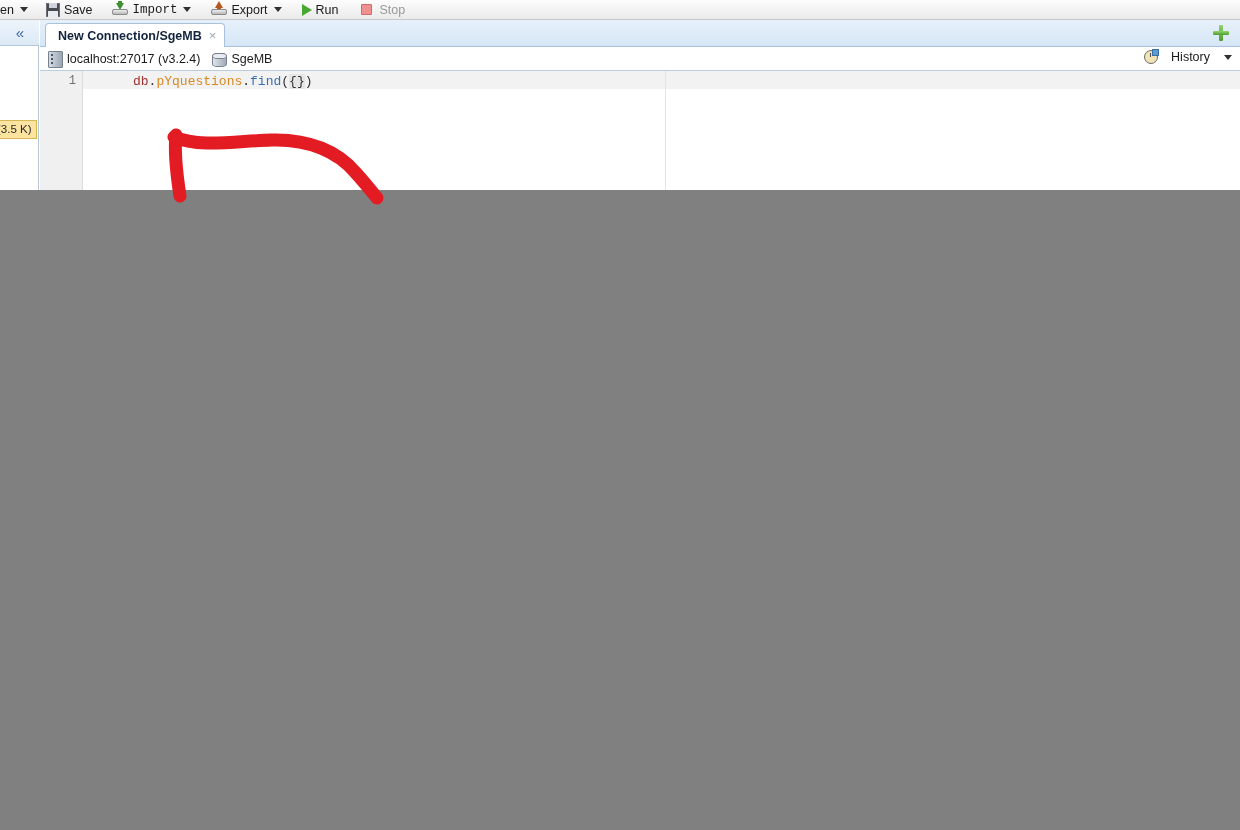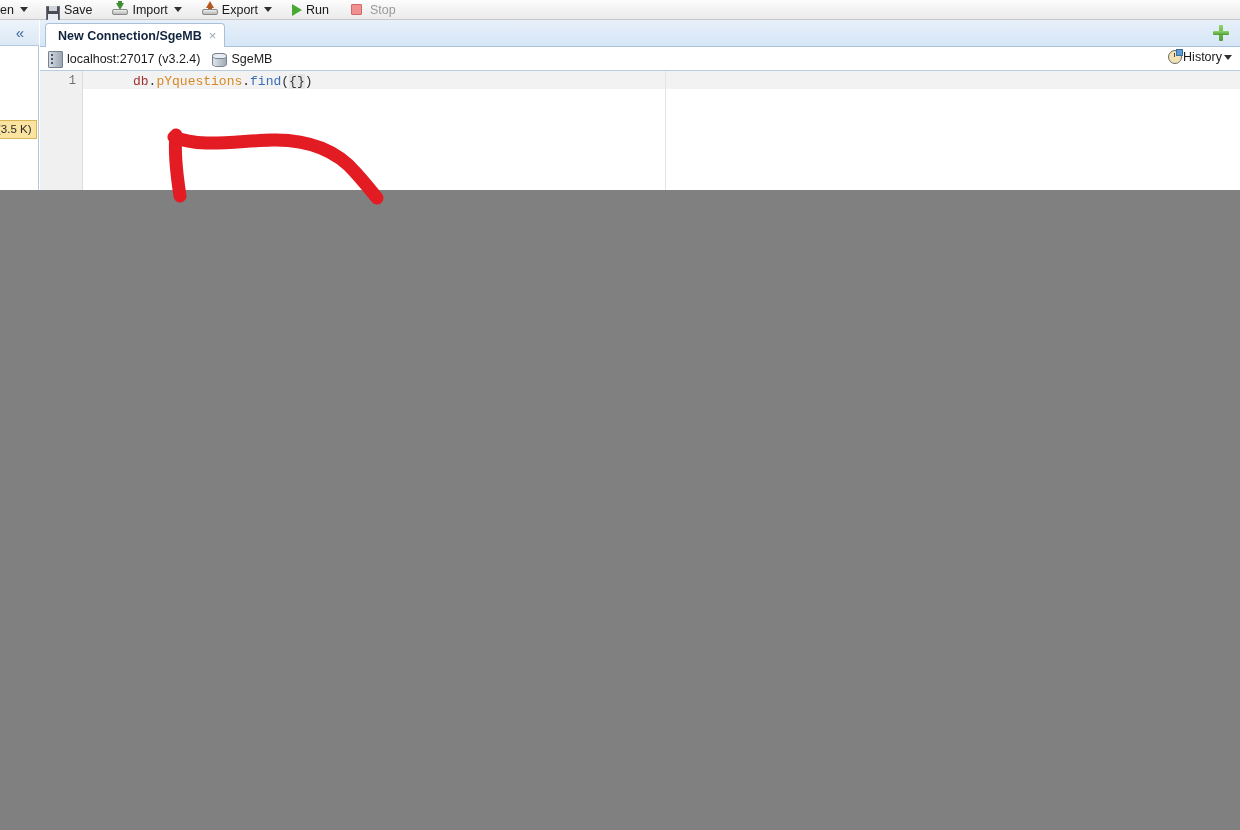--- a/index.html
+++ b/index.html
@@ -145,21 +145,21 @@
     background:#4a5462; box-shadow: 0 4px 0 #4a5462, 0 8px 0 #4a5462; }
   .ico-db { width:13px; height:14px; position:relative; flex:0 0 auto; }
   .ico-db::before { content:""; position:absolute; left:0; top:1px; width:13px; height:12px;
     background:linear-gradient(to right,#dfe4ea,#9fabb9);
     border:1px solid #77818f; border-radius: 5px/3px; }
   .ico-db::after { content:""; position:absolute; left:0px; top:1px; width:13px; height:4px;
     border:1px solid #77818f; border-radius:5px/3px; background:#e9edf2; }
   .conn-text { color:#1a1a1a; font-size:12.5px; }
   #history-btn {
     position:absolute; right:8px; top:3px;
-    display:flex; align-items:center; gap:0;
+    display:flex; align-items:center; gap:12px;
     font-size:12.5px; color:#1a1a1a; cursor:pointer;
   }
   .ico-clock { width:15px; height:14px; position:relative; flex:0 0 auto; }
   .ico-clock::before { content:""; position:absolute; left:0; top:0; width:12px; height:12px;
     border-radius:50%; background:#f2e2b4; border:1.5px solid #6a6a6a; }
   .ico-clock::after { content:""; position:absolute; left:5.5px; top:2.5px; width:1.5px; height:4px;
     background:#4a4a4a; }
   .clock-badge { position:absolute; right:0; top:-1px; width:7px; height:7px;
     background:#5b9bd5; border:1px solid #3b6f9f; }
 
@@ -256,26 +256,26 @@
 
 <div id="app">
 
   <div id="toolbar">
 
     <div class="tb-item" style="padding-left:0;">
       <span class="tb-label">en</span>
       <span class="caret"></span>
     </div>
 
-    <div class="tb-item" style="margin-left:8px;align-items:flex-end;">
+    <div class="tb-item" style="margin-left:8px;">
       <span class="ico ico-save"></span>
       <span class="tb-label">Save</span>
     </div>
 
-    <div class="tb-item" style="margin-left:10px;">
+    <div class="tb-item" style="margin-left:10px;font-family:Liberation Mono, monospace;">
       <span class="ico ico-disk ico-import">
         <span class="arrow"></span>
           <span class="stem"></span>
           <span class="plate"></span>
       </span>
       <span class="tb-label">Import</span>
       <span class="caret"></span>
     </div>
 
     <div class="tb-item" style="margin-left:10px;">

